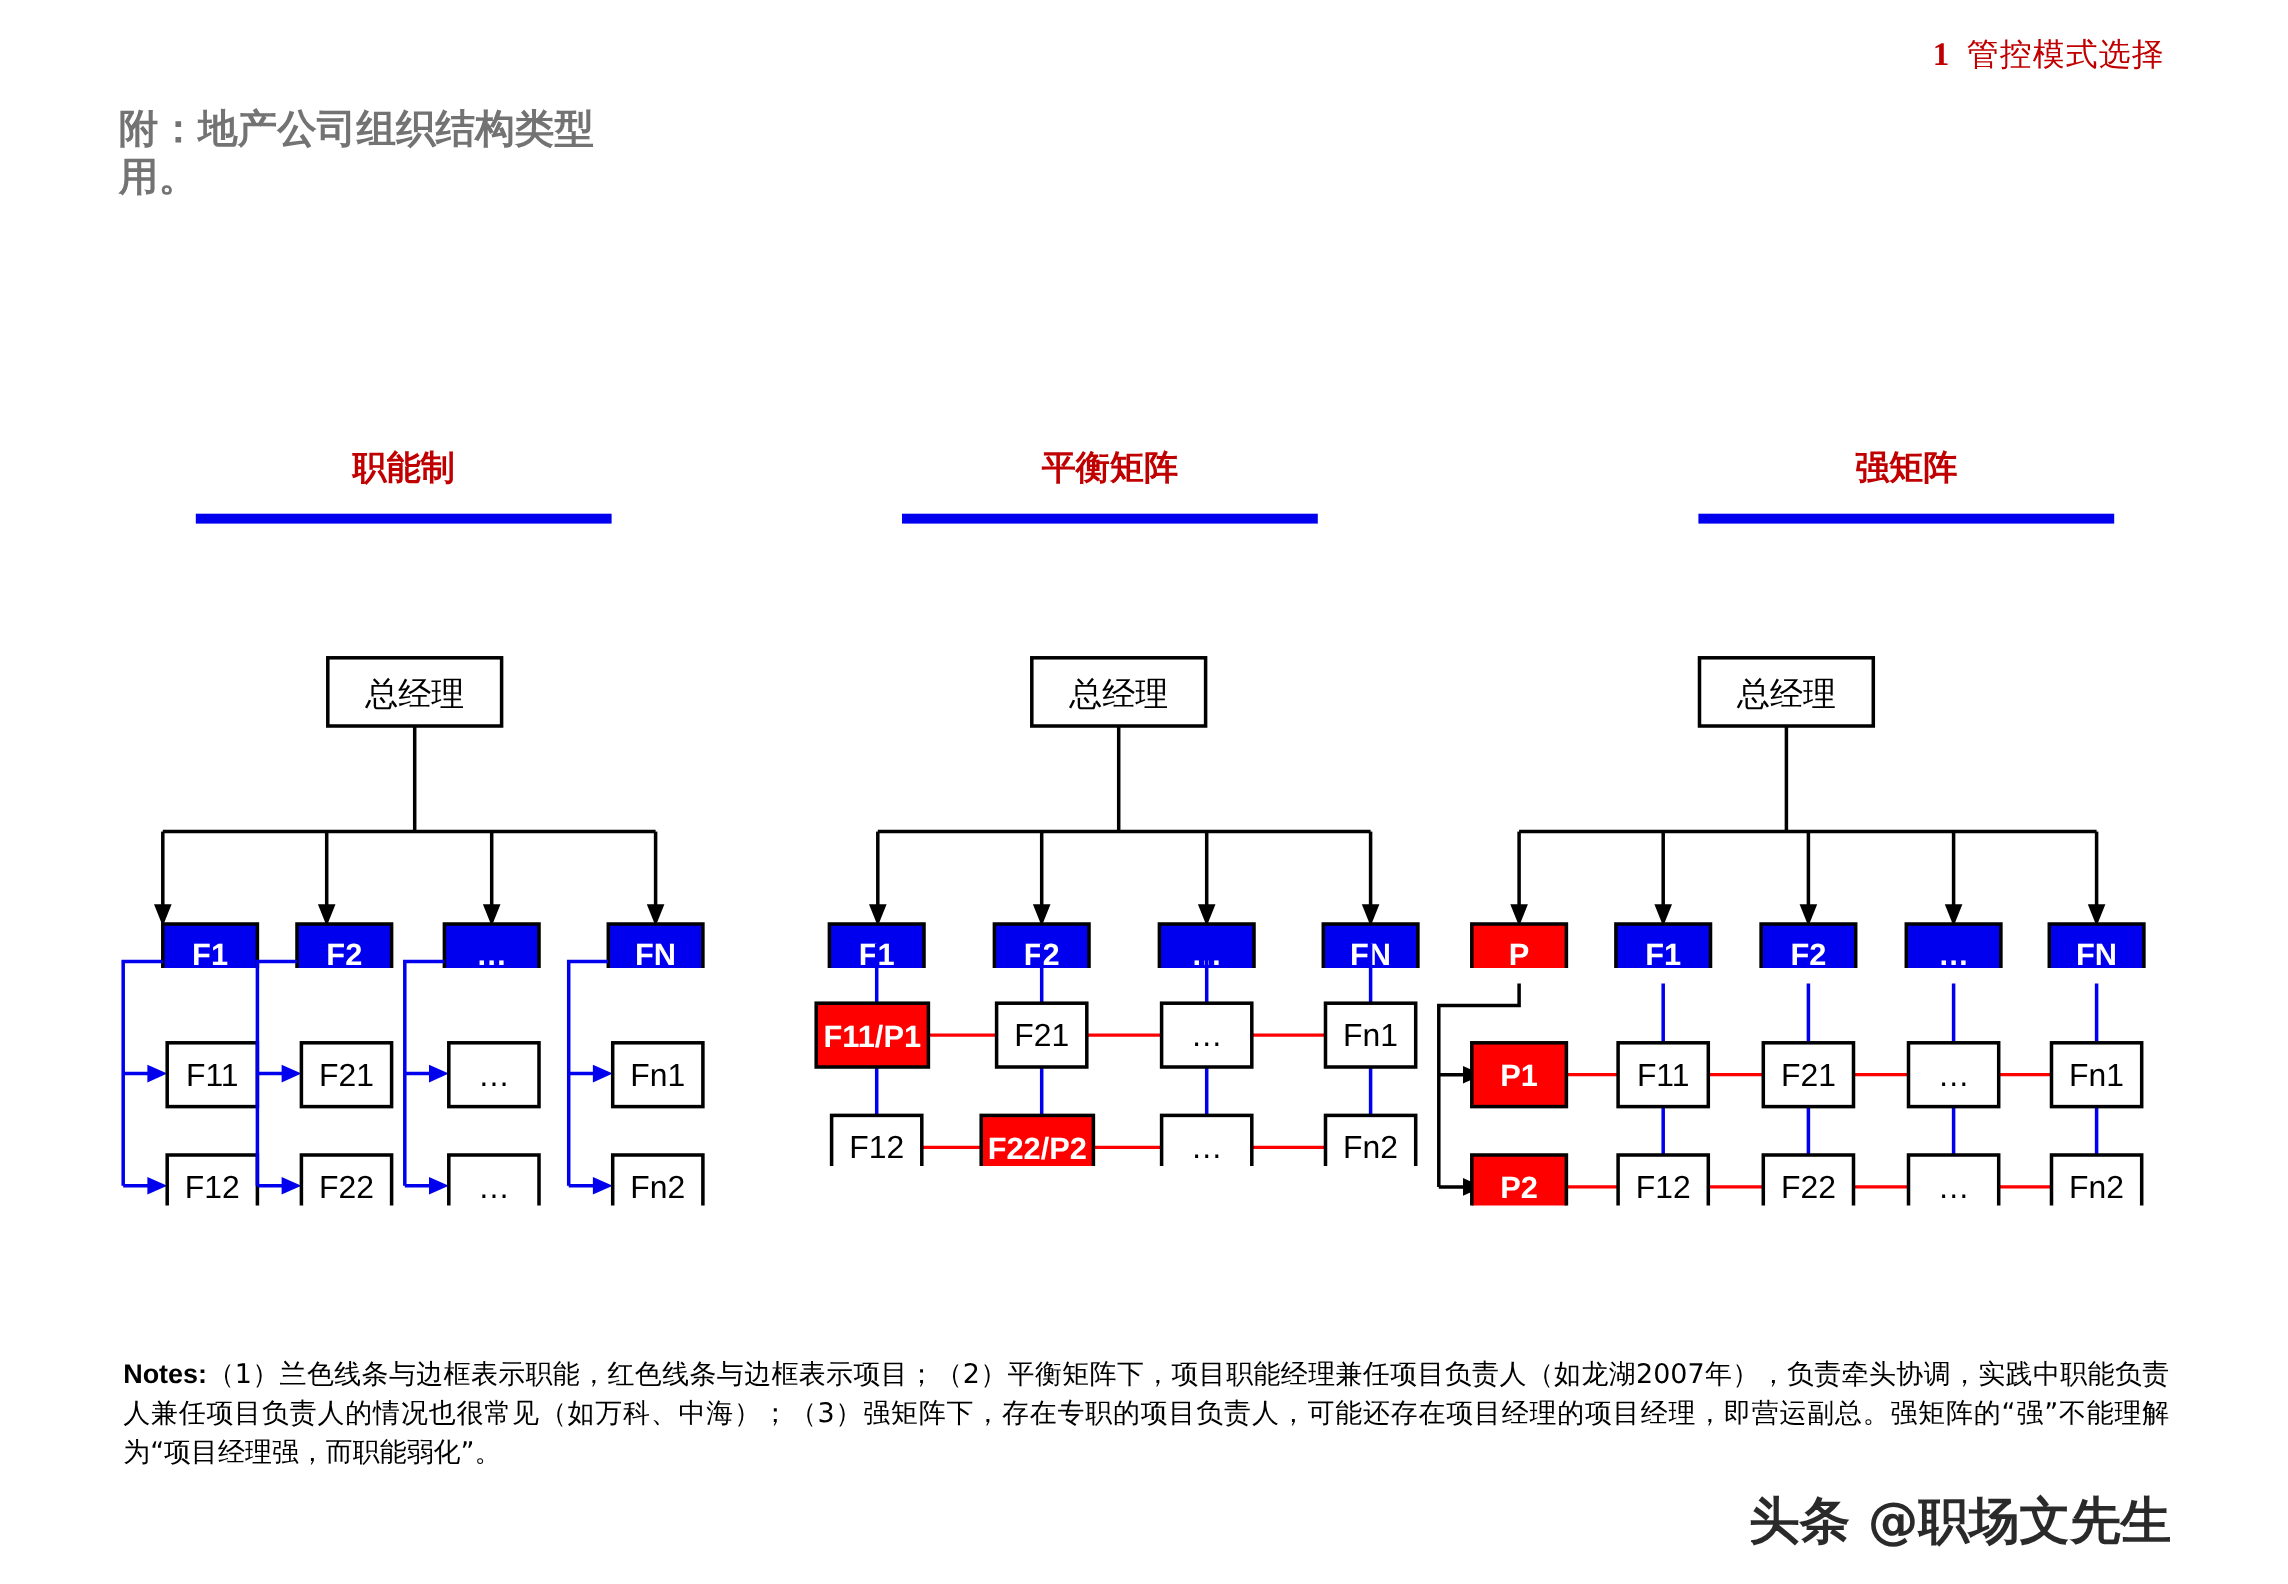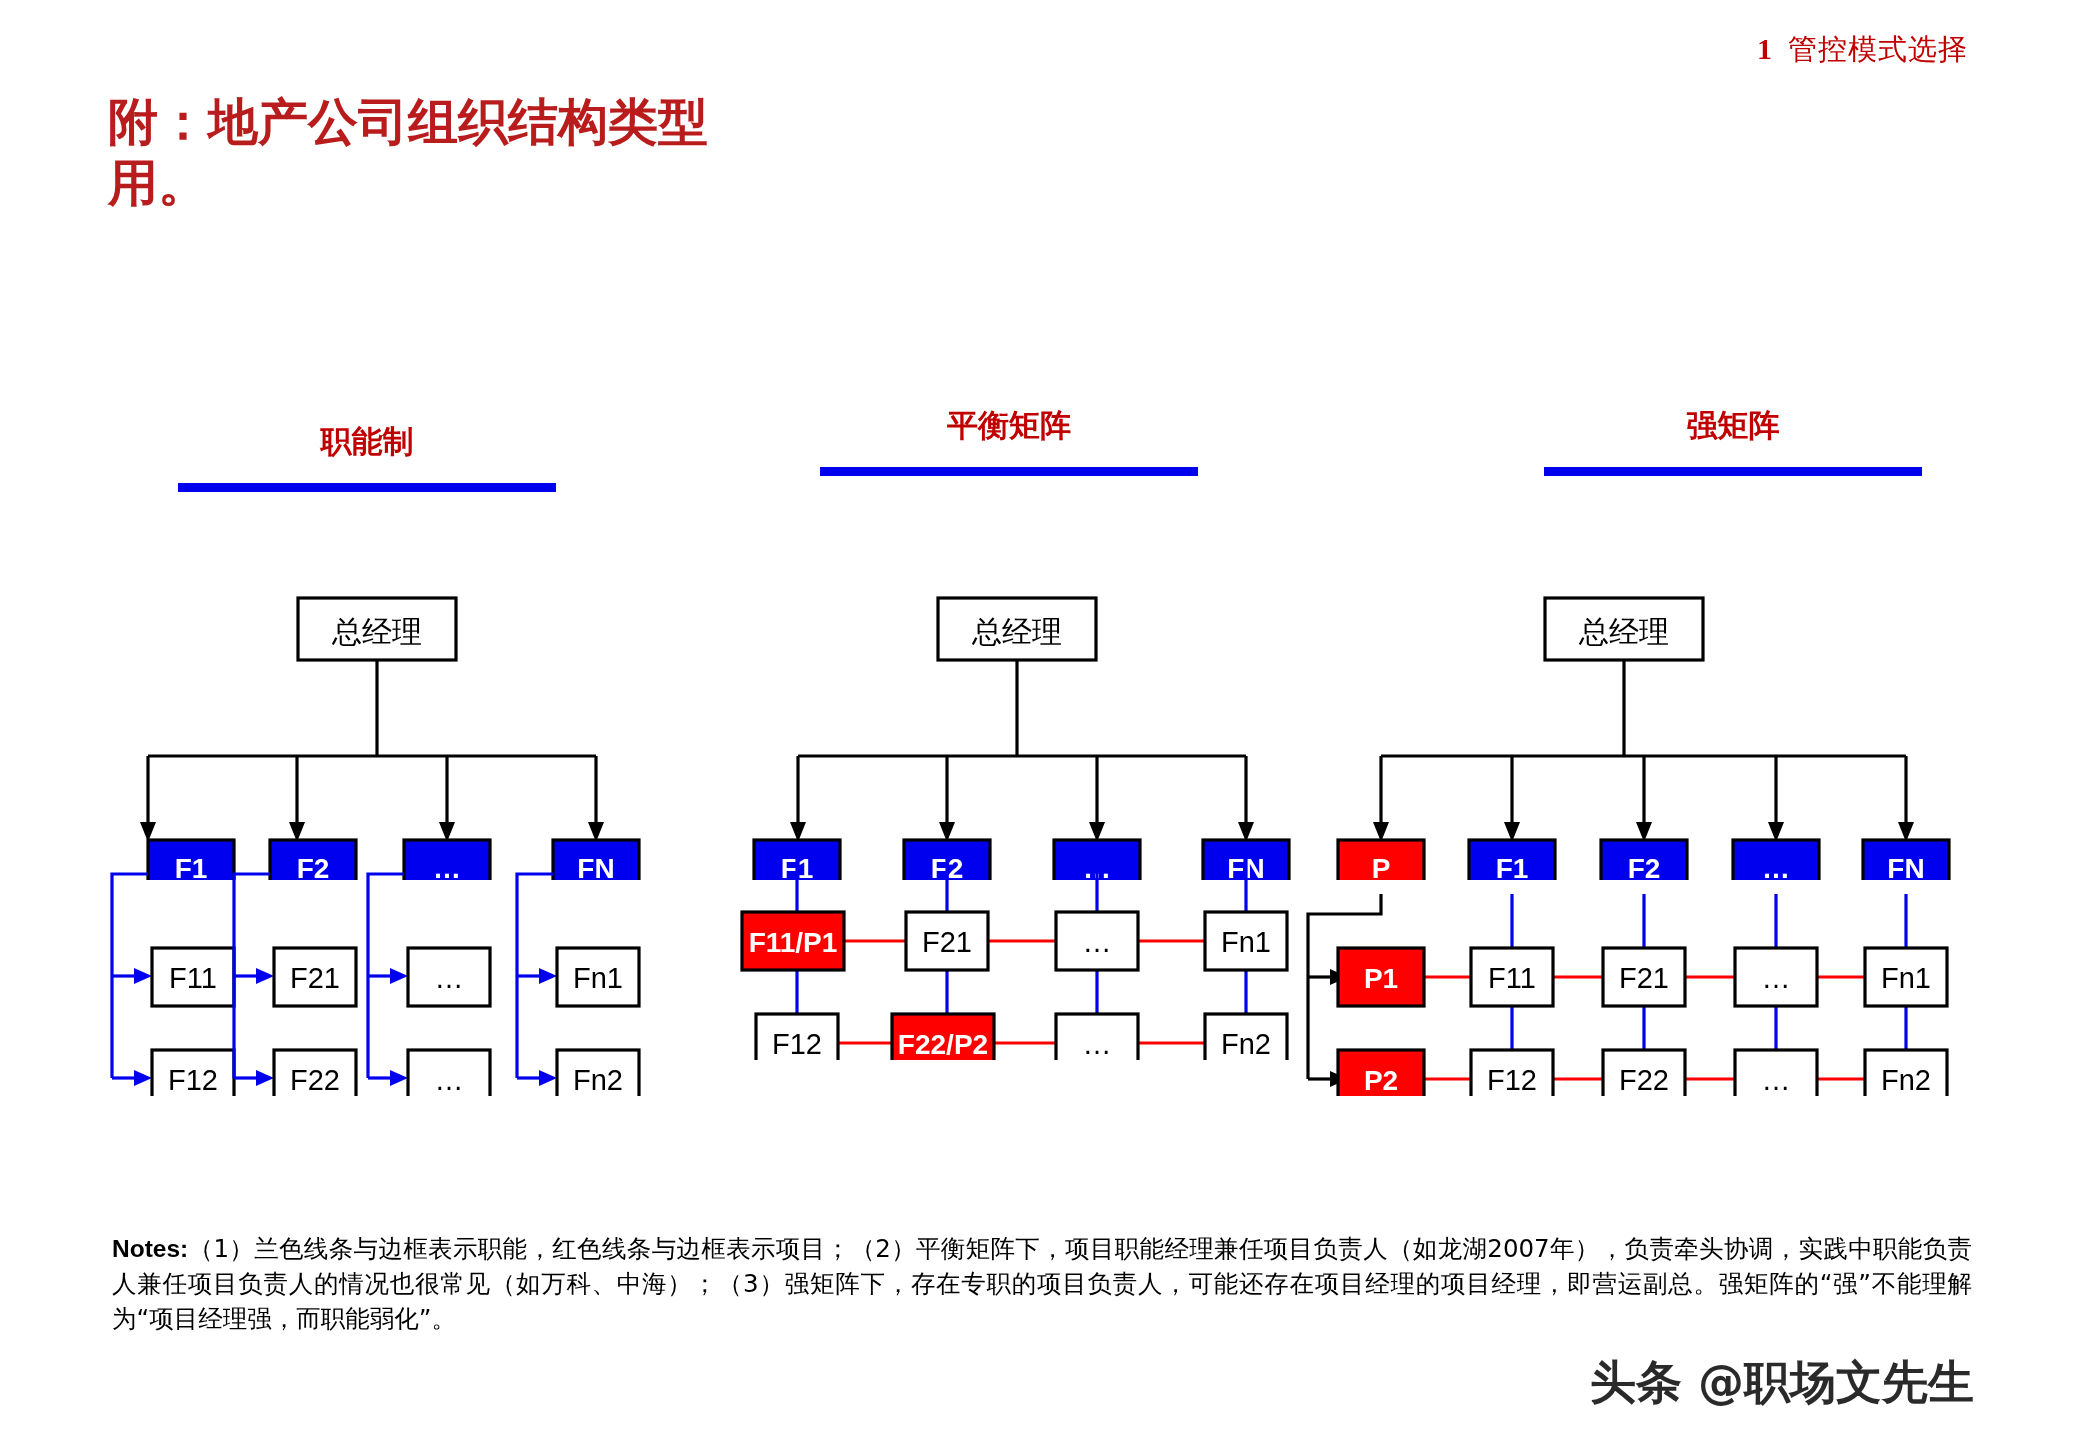--- a/index.html
+++ b/index.html
@@ -17,22 +17,22 @@
     position:absolute;top:30px;right:112px;
     display:flex;align-items:baseline;gap:16px;
     color:#c00000;
   }
   .hdr-num{font-size:30px;font-weight:bold;font-family:"Liberation Serif","DejaVu Serif",serif;}
   .hdr-txt{font-size:29px;font-weight:normal;font-family:"DejaVu Sans",sans-serif;letter-spacing:1px;}
 
   
   .title{
     position:absolute;left:108px;top:96px;width:1880px;
-    font-family:Liberation Mono, monospace;
-    font-size:50px;font-weight:bold;color:#b91c1c;
+    font-family:Liberation Serif, serif;
+    font-size:36px;font-weight:bold;color:#737373;
     line-height:1.21;
     letter-spacing:0px;
   }
   .title div{white-space:nowrap;}
 
   
   .colhead{position:absolute;text-align:center;}
   .colhead .ch-txt{
     font-family:"DejaVu Sans",sans-serif;
     font-size:31px;font-weight:bold;color:#c00000;
@@ -92,21 +92,21 @@
   <div class="hdr">
     <span class="hdr-num">1</span>
     <span class="hdr-txt">管控模式选择</span>
   </div>
 
   <div class="title">
     <div>附：地产公司组织结构类型</div>
     <div>用。</div>
   </div>
 
-  <div class="colhead" style="left:178px;top:410px;width:378px;margin-top:16px;">
+  <div class="colhead" style="left:178px;top:410px;width:378px;">
     <div class="ch-txt">职能制</div>
     <div class="ch-bar"></div>
   </div>
   <div class="colhead" style="left:820px;top:410px;width:378px;">
     <div class="ch-txt">平衡矩阵</div>
     <div class="ch-bar"></div>
   </div>
   <div class="colhead" style="left:1544px;top:410px;width:378px;">
     <div class="ch-txt">强矩阵</div>
     <div class="ch-bar"></div>

